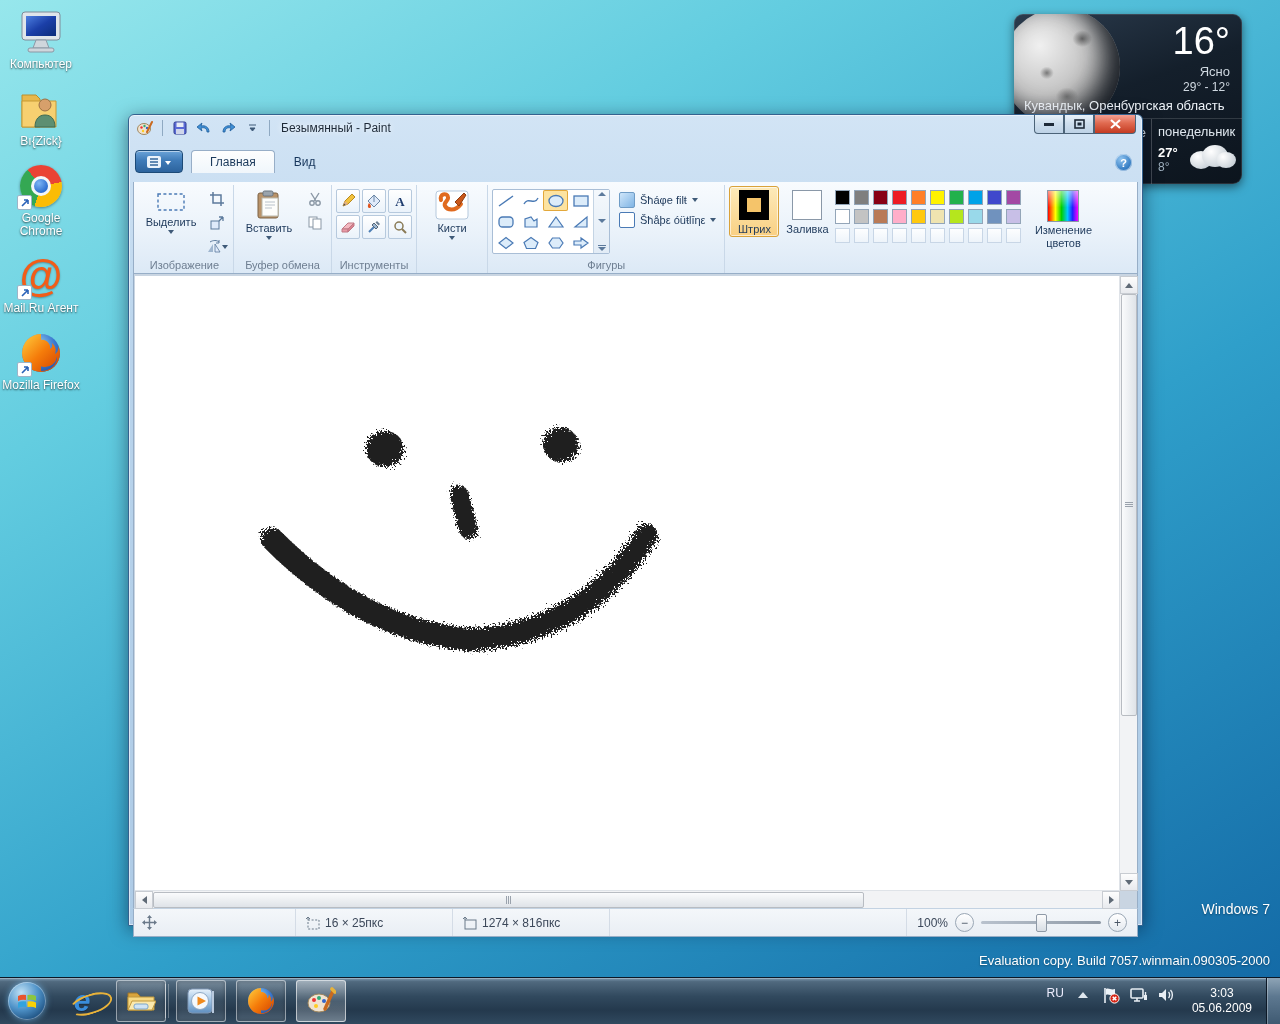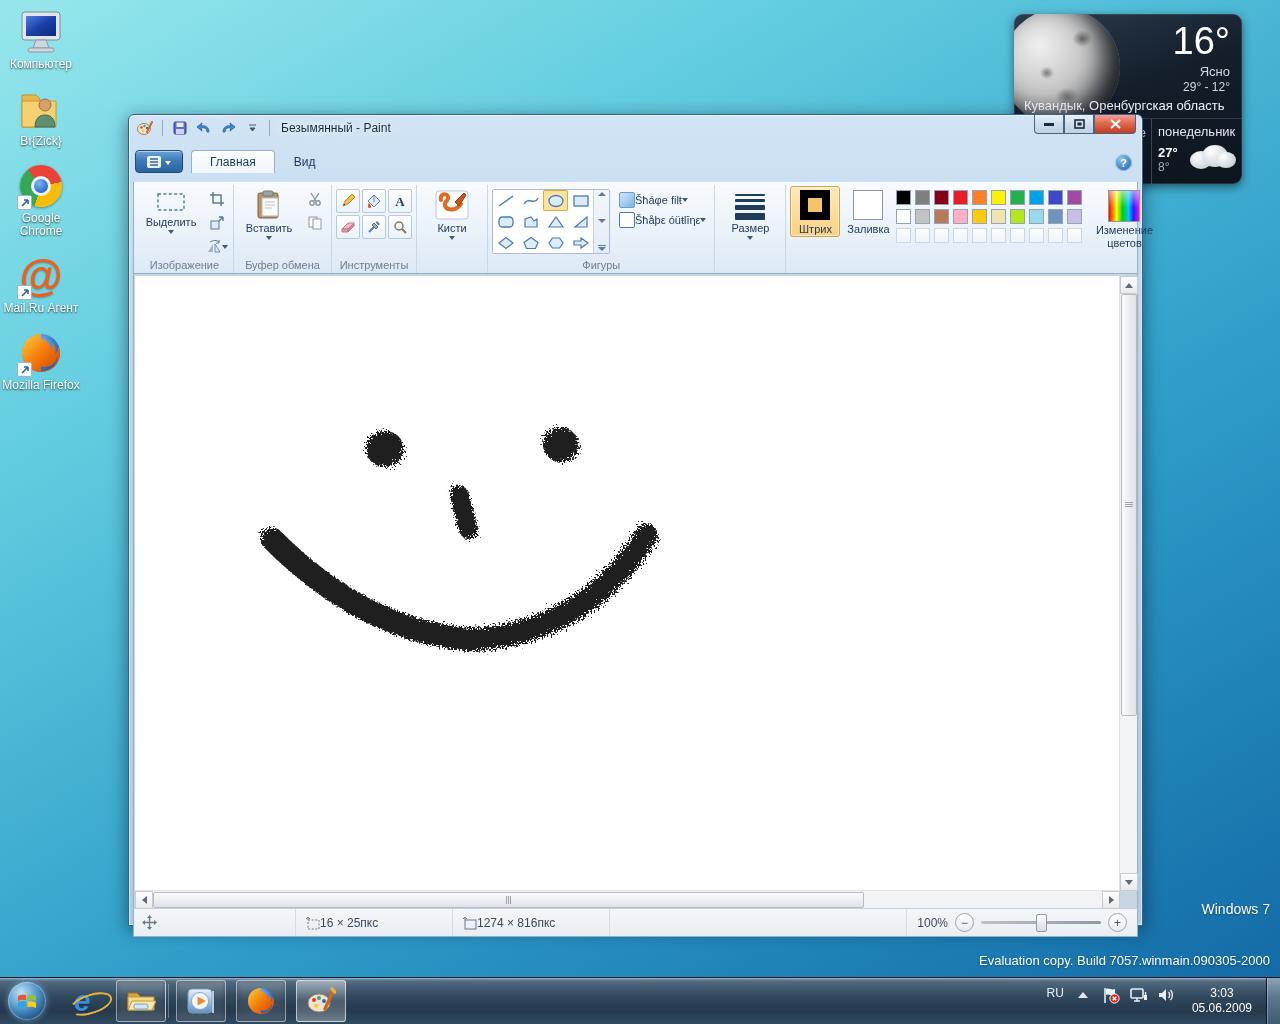--- a/index.html
+++ b/index.html
@@ -104,21 +104,21 @@
   .shp{display:flex;align-items:center;justify-content:center;border-radius:2px;}
   .shp.sel{background:#fde3a0;box-shadow:inset 0 0 0 1px #e3a83b;}
   .shapes-scroll{width:15px;border-left:1px solid #c4d4e4;background:linear-gradient(#f4f8fc,#e2ecf6);
       display:flex;flex-direction:column;align-items:center;justify-content:space-between;padding:2px 0;}
   .sarr{width:0;height:0;border-left:4px solid transparent;border-right:4px solid transparent;}
   .sarr.up{border-bottom:4px solid #5c7a9c;}
   .sarr.dn{border-top:4px solid #5c7a9c;}
   .smore{display:flex;flex-direction:column;align-items:center;gap:1px;}
   .smore .bar{width:8px;height:1px;background:#5c7a9c;}
   .sf-col{display:flex;flex-direction:column;gap:4px;padding:6px 4px 0 6px;}
-  .sf-btn{display:flex;align-items:center;font-size:11px;color:#1e395b;white-space:nowrap;}
+  .sf-btn{display:flex;align-items:center;gap:5px;font-size:11px;color:#1e395b;white-space:nowrap;}
   .sf-swatch{width:14px;height:14px;border-radius:2px;}
   .sf-swatch.fill{background:linear-gradient(135deg,#cfe6fa,#7fb4e4);border:1px solid #6f9cc6;}
   .sf-swatch.outline{background:#fff;border:1px solid #4a7ab5;box-shadow:inset 0 0 0 2px #fff;}
   .dropr{width:0;height:0;border-left:3px solid transparent;border-right:3px solid transparent;border-top:4px solid #3f5a78;}
   
   .size-ico{display:flex;flex-direction:column;gap:3px;align-items:center;padding-top:4px;}
   .size-ico .ln{background:#1e3c5c;width:30px;border-radius:1px;}
   
   .colbtn{display:flex;flex-direction:column;align-items:center;width:46px;padding:3px 1px 1px;border-radius:3px;border:1px solid transparent;}
   .colbtn.sel{background:linear-gradient(#fdeaba,#f9d083);border-color:#d9a23a;box-shadow:inset 0 0 0 1px rgba(255,255,255,.6);}
@@ -155,21 +155,21 @@
   .thumb-h:after{top:3px;bottom:3px;left:50%;width:5px;margin-left:-3px;
      background:repeating-linear-gradient(90deg,#9aa2ac 0 1px,transparent 1px 2px);}
   .arr{width:0;height:0;}
   .arr.up{border-left:4px solid transparent;border-right:4px solid transparent;border-bottom:5px solid #5f6a76;}
   .arr.dn{border-left:4px solid transparent;border-right:4px solid transparent;border-top:5px solid #5f6a76;}
   .arr.lf{border-top:4px solid transparent;border-bottom:4px solid transparent;border-right:5px solid #5f6a76;}
   .arr.rt{border-top:4px solid transparent;border-bottom:4px solid transparent;border-left:5px solid #5f6a76;}
   
   .statusbar{height:27px;margin:0 4px;background:linear-gradient(#f4f7fa,#e9eef4);border:1px solid #97aec7;border-top:1px solid #c3d2e2;
      display:flex;align-items:center;font-size:12px;color:#3c485a;}
-  .st-sec{height:100%;display:flex;align-items:center;padding:0 8px;border-right:1px solid #d4dce6;}
+  .st-sec{height:100%;display:flex;align-items:center;gap:5px;padding:0 8px;border-right:1px solid #d4dce6;}
   .st-sec.pos{width:145px;}
   .st-sec.selsz{width:140px;}
   .st-sec.imgsz{width:140px;}
   .st-fill{flex:1;height:100%;border-right:1px solid #d4dce6;}
   .st-zoom{display:flex;align-items:center;gap:7px;padding:0 10px;}
   .zbtn{width:17px;height:17px;border-radius:50%;border:1px solid #9aa7b5;background:linear-gradient(#fff,#e4e9ef);
      display:flex;align-items:center;justify-content:center;font-size:12px;color:#4a5666;line-height:1;}
   .ztrack{width:120px;height:3px;background:linear-gradient(90deg,#b9c2cd,#8f9aa7);border-radius:2px;position:relative;}
   .zthumb{position:absolute;left:55px;top:-7px;width:9px;height:16px;background:linear-gradient(#fdfdfd,#d7dde4);
      border:1px solid #8f9aa7;border-radius:2px;}
@@ -595,35 +595,20 @@
           <div class="sf-btn">
             <span class="sf-swatch outline"></span>
             <span>Šħåþε óüŧlīηε</span>
             <span class="dropr"></span>
           </div>
         </div>
       </div>
       <div class="rg-label">Фигуры</div>
     </div>
 
-    <div class="rgroup">
-      <div class="rg-body">
-        <div class="bigbtn">
-          <span class="size-ico">
-            <span class="ln" style="height:2px"></span>
-            <span class="ln" style="height:3px"></span>
-            <span class="ln" style="height:5px"></span>
-            <span class="ln" style="height:7px"></span>
-          </span>
-          <span class="bl">Размер</span>
-          <span class="drop"></span>
-        </div>
-      </div>
-      <div class="rg-label"></div>
-    </div>
 
     <div class="rgroup">
       <div class="rg-body">
         <div class="colbtn sel">
           <span class="swL sw-black">
               <i></i>
             </span>
           <span class="bl">Штрих</span>
         </div>
         <div class="colbtn">

